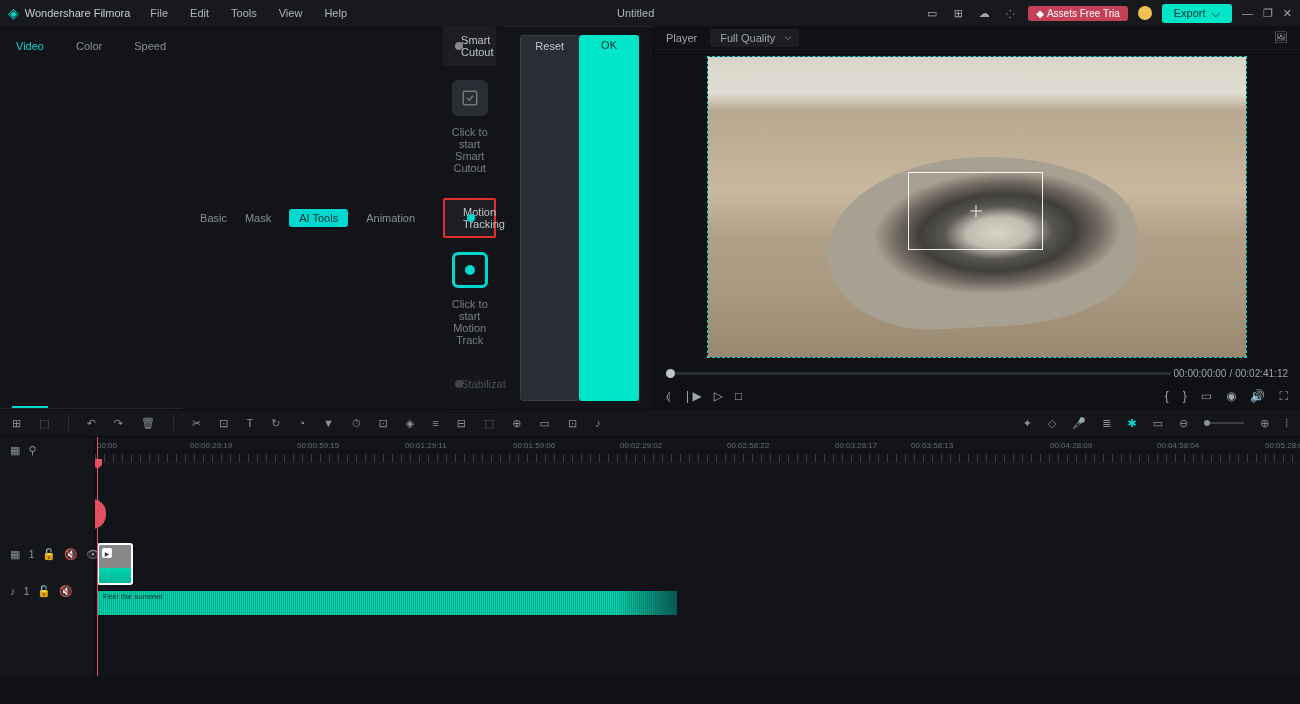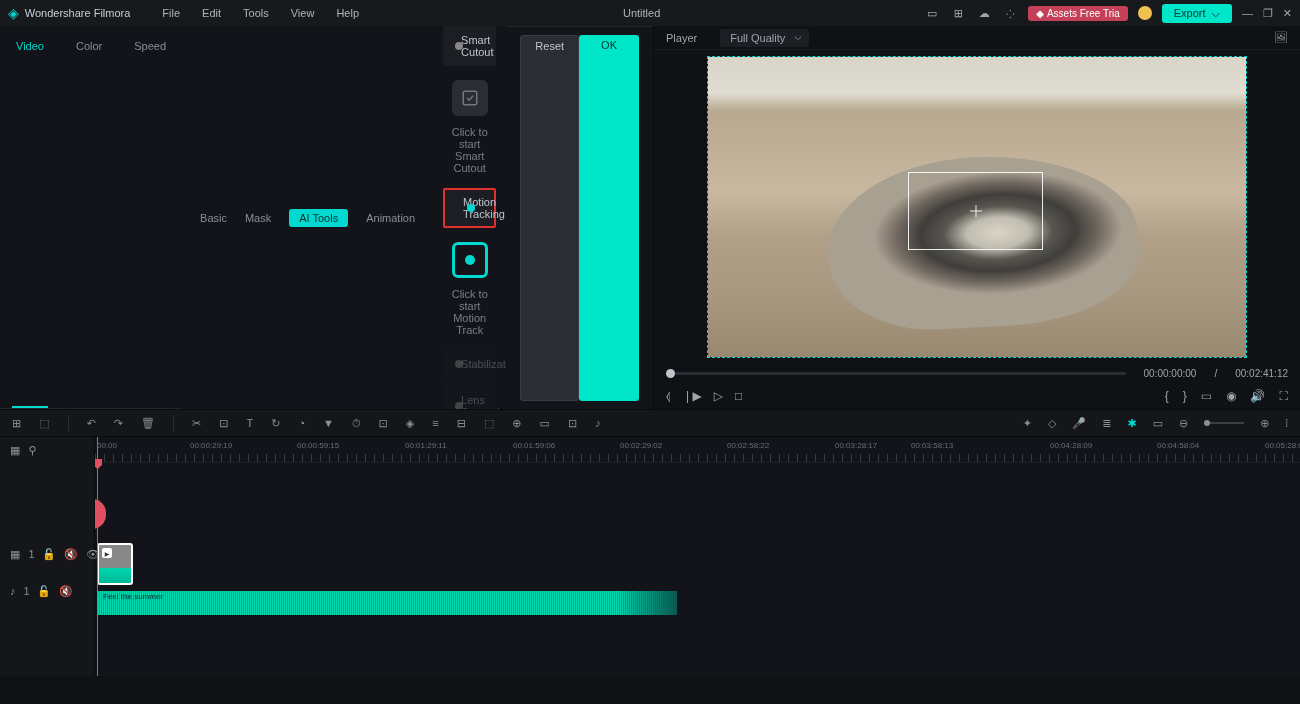--- a/index.html
+++ b/index.html
@@ -1,19 +1,19 @@
 <!DOCTYPE html>
 <html><head>
 <meta charset="utf-8">
 <style>
 *{margin:0;padding:0;box-sizing:border-box;font-family:-apple-system,BlinkMacSystemFont,'Segoe UI',Arial,sans-serif;user-select:none}
 body{background:#0f1114;color:#c0c4cc;font-size:11px;width:1300px;height:704px;overflow:hidden}
 .titlebar{height:26px;background:#18191d;display:flex;align-items:center;padding:0 8px;font-size:11px}
 .logo{color:#00d8d0;font-size:14px;margin-right:6px}
-.app-name{color:#c8ccd4;margin-right:32px}
+.app-name{color:#c8ccd4;margin-right:20px}
 .menu-items{display:flex;gap:22px;color:#b0b4bc}
 .menu-items span{cursor:pointer}
 .title-center{flex:1;text-align:center;color:#b0b4bc}
 .titlebar-right{display:flex;align-items:center;gap:10px}
 .tb-icon{width:16px;height:16px;display:flex;align-items:center;justify-content:center;color:#a0a4ac;cursor:pointer}
 .assets-btn{background:#c44058;color:#fff;padding:2px 8px;border-radius:3px;font-size:10px;display:flex;align-items:center;gap:3px}
 .circle-badge{width:14px;height:14px;border-radius:50%;background:#f0c050}
 .export-btn{background:#00e6c8;color:#0a3230;padding:3px 12px;border-radius:3px;font-size:11px;display:flex;align-items:center;gap:6px;cursor:pointer}
 .win-btn{color:#a0a4ac;cursor:pointer}
 .main-row{display:flex;height:383px}
@@ -24,46 +24,46 @@
 .sub-tabs{display:flex;gap:18px;padding:10px 18px;align-items:center}
 .sub-tab{color:#8a8e96;cursor:pointer;font-size:11px}
 .sub-tab.pill{background:#00d8d0;color:#0a3230;padding:3px 10px;border-radius:3px}
 .ai-body{flex:1;overflow:auto;padding:0 10px}
 .ai-row{background:#1c1e24;padding:8px 10px;display:flex;align-items:center;gap:8px;margin-bottom:6px;border-radius:2px}
 .toggle{width:22px;height:12px;border-radius:6px;background:#3a3d44;position:relative;cursor:pointer}
 .toggle::after{content:'';position:absolute;width:8px;height:8px;border-radius:50%;background:#888;top:2px;left:2px}
 .toggle.on::after{left:12px;background:#00d8d0}
 .toggle.on{background:#2a3a38}
 .ai-label{color:#c0c4cc;font-size:11px}
-.ai-card{text-align:center;padding:8px 0 14px;color:#7a7e86;font-size:11px}
+.ai-card{text-align:center;padding:8px 0 24px;color:#7a7e86;font-size:11px}
 .ai-card-icon{width:36px;height:36px;background:#2a2d34;border-radius:6px;margin:0 auto 10px;display:flex;align-items:center;justify-content:center;color:#666}
 .motion-icon{width:36px;height:36px;border:3px solid #00d8d0;border-radius:6px;margin:0 auto 10px;position:relative}
 .motion-icon::before{content:'';position:absolute;width:10px;height:10px;background:#00d8d0;border-radius:50%;top:50%;left:50%;transform:translate(-50%,-50%)}
 .motion-icon::after{content:'';position:absolute;inset:-3px;border:3px solid transparent;clip-path:polygon(0 0,35% 0,35% 100%,0 100%,0 0,100% 0,100% 35%,0 35%)}
 .highlight-row{border:2px solid #e03030;background:#1c1e24;padding:6px 10px;display:flex;align-items:center;gap:8px;margin-bottom:6px;border-radius:2px}
 .help-dot{width:12px;height:12px;border-radius:50%;background:#3a3d44;color:#aaa;font-size:8px;display:flex;align-items:center;justify-content:center}
 .disabled-row{background:#14161b;padding:8px 10px;display:flex;align-items:center;gap:8px;margin-bottom:8px;color:#4a4e56;font-size:11px}
 .panel-footer{display:flex;justify-content:space-between;padding:8px 14px;border-top:1px solid #24262c}
 .reset-btn{background:#2a2d34;color:#c0c4cc;padding:4px 14px;border-radius:3px;cursor:pointer;font-size:11px;border:1px solid #3a3d44}
 .ok-btn{background:#00e6c8;color:#0a3230;padding:4px 22px;border-radius:3px;cursor:pointer;font-size:11px}
 .right-panel{flex:1;background:#0f1114;display:flex;flex-direction:column}
-.player-header{height:28px;display:flex;align-items:center;padding:0 12px;gap:23px;border-bottom:1px solid #1a1c22}
+.player-header{height:28px;display:flex;align-items:center;padding:0 12px;gap:13px;border-bottom:1px solid #1a1c22}
 .player-header .label{color:#a0a4ac;font-size:11px}
 .quality-select{color:#a0a4ac;font-size:11px;background:#1c1e24;padding:3px 24px 3px 10px;border-radius:3px;position:relative;cursor:pointer}
 .quality-select::after{content:'⌵';position:absolute;right:8px;top:3px;font-size:9px}
 .snapshot-btn{margin-left:auto;color:#a0a4ac;cursor:pointer}
 .preview-area{flex:1;display:flex;align-items:center;justify-content:center;padding:6px 12px}
 .preview-canvas{width:540px;height:302px;position:relative;border:1px dashed #00d8d0}
 .preview-img{width:100%;height:100%;background:linear-gradient(180deg,#d8d4c8 0%,#e0ddd2 12%,#b8a890 18%,#c8b8a0 45%,#b0a088 60%,#a89880 80%,#988870 100%);position:relative;overflow:hidden}
 .seal{position:absolute;left:120px;top:100px;width:310px;height:170px;background:radial-gradient(ellipse 50% 45% at 55% 45%,#d8d4c8 0%,#c0bcb0 20%,#585650 35%,#403e3a 50%,#706860 65%,#a8a090 80%);border-radius:55% 60% 50% 40%/60% 55% 45% 50%;transform:rotate(-3deg)}
 .track-box{position:absolute;left:200px;top:115px;width:135px;height:78px;border:1px solid rgba(255,255,255,0.9)}
 .track-box::before,.track-box::after{content:'';position:absolute;background:rgba(255,255,255,0.9)}
 .track-box::before{width:12px;height:1px;left:50%;top:50%;transform:translate(-50%,-50%)}
 .track-box::after{width:1px;height:12px;left:50%;top:50%;transform:translate(-50%,-50%)}
-.seek-row{display:flex;align-items:center;padding:4px 12px;gap:18px}
+.seek-row{display:flex;align-items:center;padding:4px 12px;gap:3px}
 .seek-bar{flex:1;height:3px;background:#2a2d34;border-radius:2px;position:relative}
 .seek-dot{position:absolute;left:0;top:-3px;width:9px;height:9px;border-radius:50%;background:#c0c4cc}
 .time-text{color:#a0a4ac;font-size:10px}
 .player-controls{display:flex;align-items:center;padding:6px 12px;gap:12px}
 .pc-icon{color:#a0a4ac;cursor:pointer;font-size:12px}
 .pc-right{margin-left:auto;display:flex;gap:14px;align-items:center}
 .toolbar{height:28px;background:#14161a;border-top:1px solid #0a0b0e;border-bottom:1px solid #0a0b0e;display:flex;align-items:center;padding:0 12px;gap:18px}
 .tb-sep{width:1px;height:16px;background:#2a2d34}
 .tool-icon{color:#8a8e96;cursor:pointer;display:flex;align-items:center}
 .toolbar-right{margin-left:auto;display:flex;gap:16px;align-items:center}

